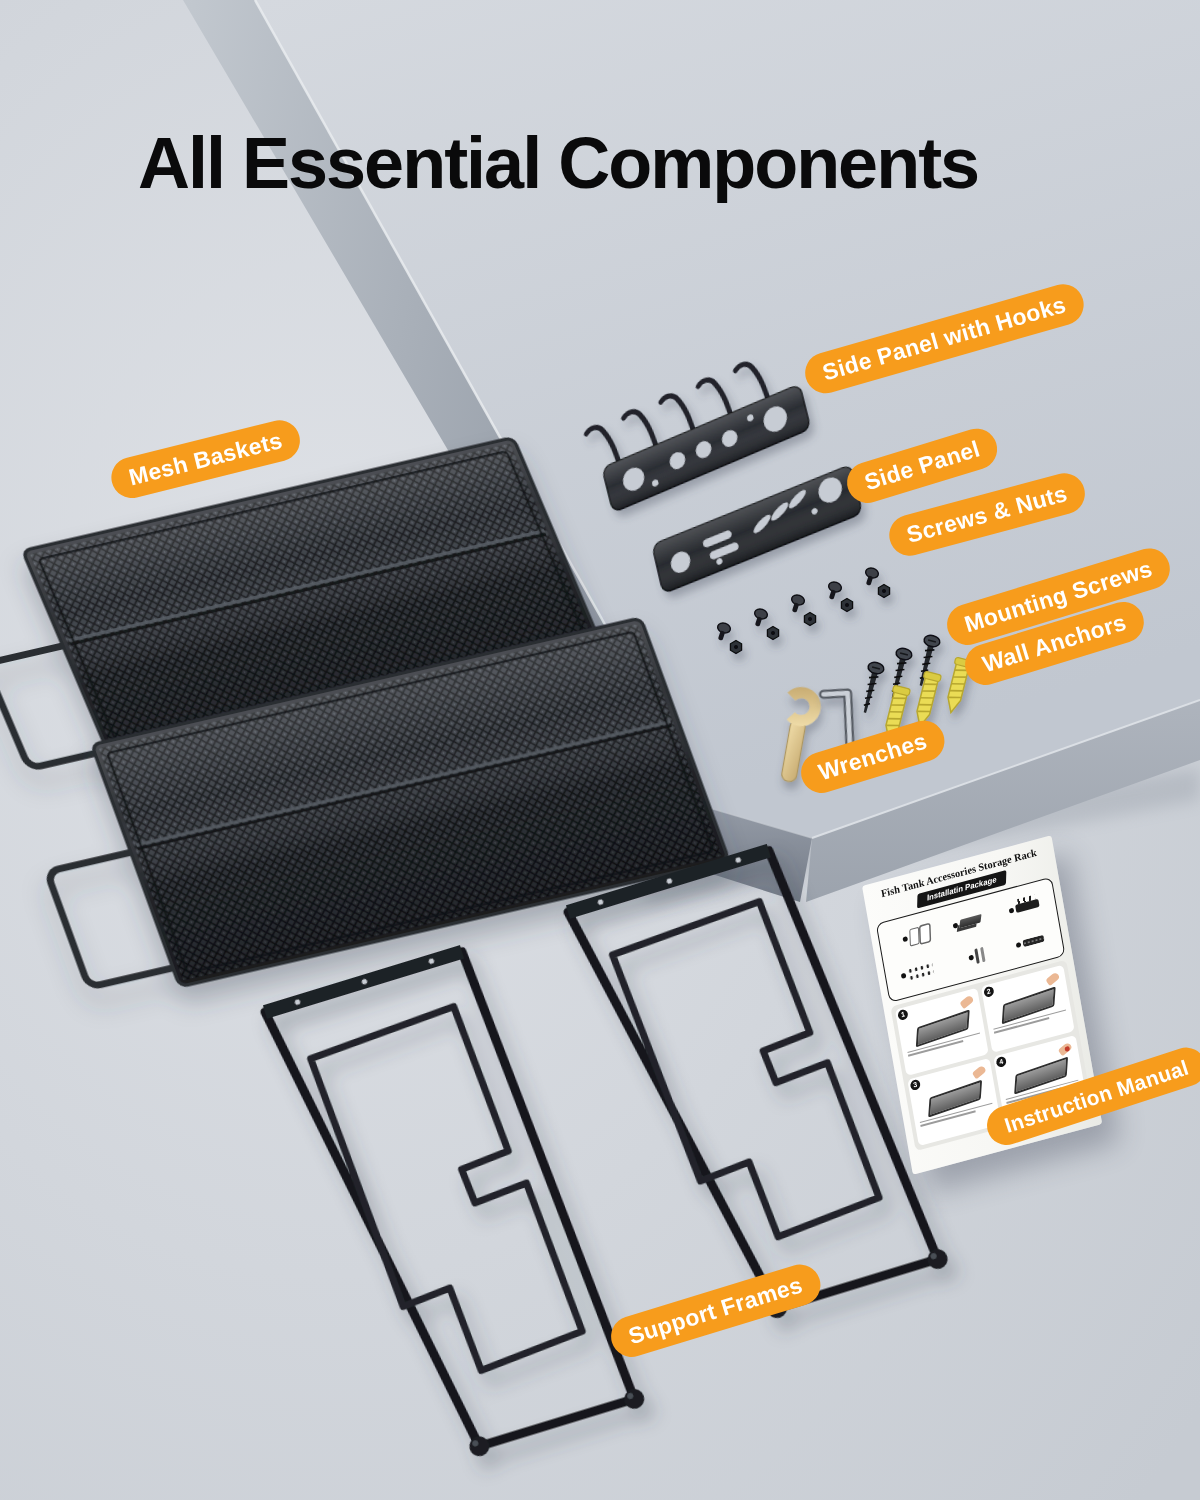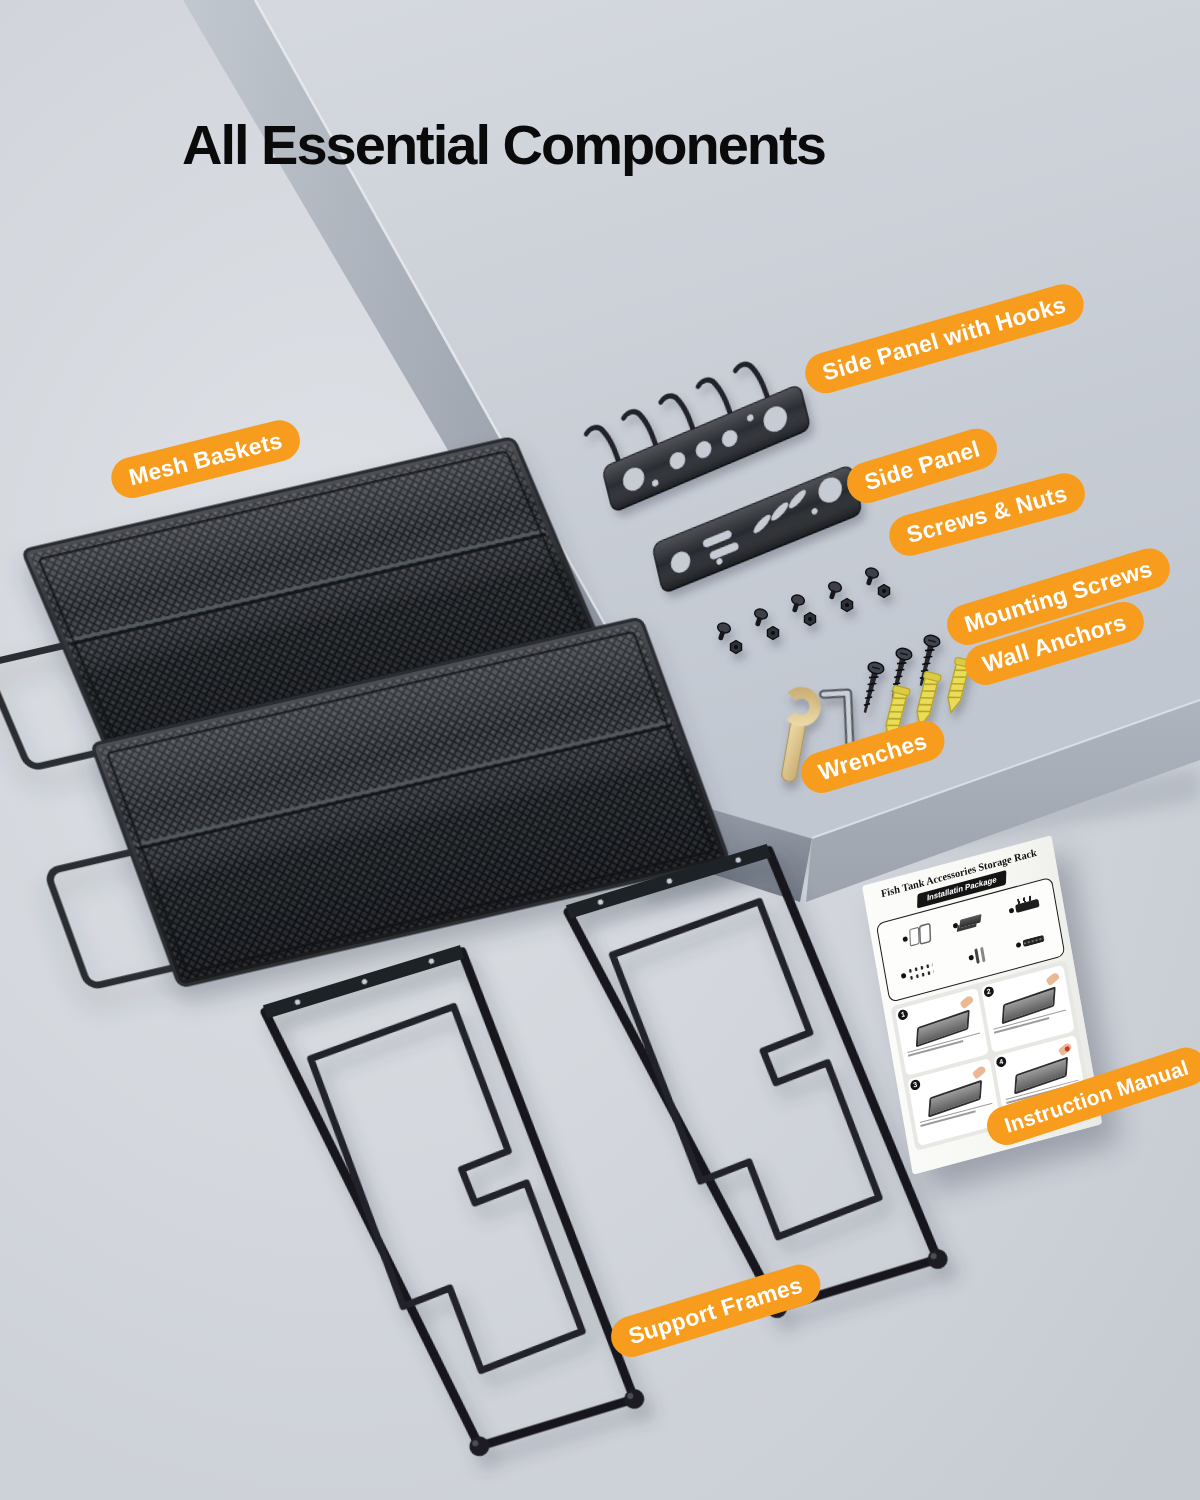--- a/index.html
+++ b/index.html
@@ -3,21 +3,21 @@
 <meta charset="utf-8">
 <style>
   html,body{margin:0;padding:0;}
   body{width:1200px;height:1500px;position:relative;overflow:hidden;
        font-family:"Liberation Sans",sans-serif;background:#D7DBE1;}
   .stage{position:absolute;inset:0;width:1200px;height:1500px;}
   svg.scene{position:absolute;left:0;top:0;z-index:1;}
 
   
   .headline{position:absolute;left:138px;top:74px;z-index:30;
-    font-size:56px;font-weight:900;letter-spacing:-2px;color:#0A0A0B;white-space:nowrap;margin-left:44px;}
+    font-size:72px;font-weight:900;letter-spacing:-2px;color:#0A0A0B;white-space:nowrap;}
 
   
   .pill{position:absolute;z-index:40;background:#F79C1C;color:#FFFFFF;
     font-weight:bold;font-size:23px;line-height:1;padding:9px 18px;border-radius:32px;
     white-space:nowrap;transform-origin:left center;letter-spacing:.3px;}
   #lab-mesh   {left:112px;top:462px;transform:rotate(-14deg);}
   #lab-hooks  {left:806px;top:358px;transform:rotate(-16deg);}
   #lab-panel  {left:848px;top:468px;transform:rotate(-17deg);}
   #lab-screws {left:890px;top:520px;transform:rotate(-15deg);}
   #lab-mount  {left:948px;top:610px;transform:rotate(-17deg);}

